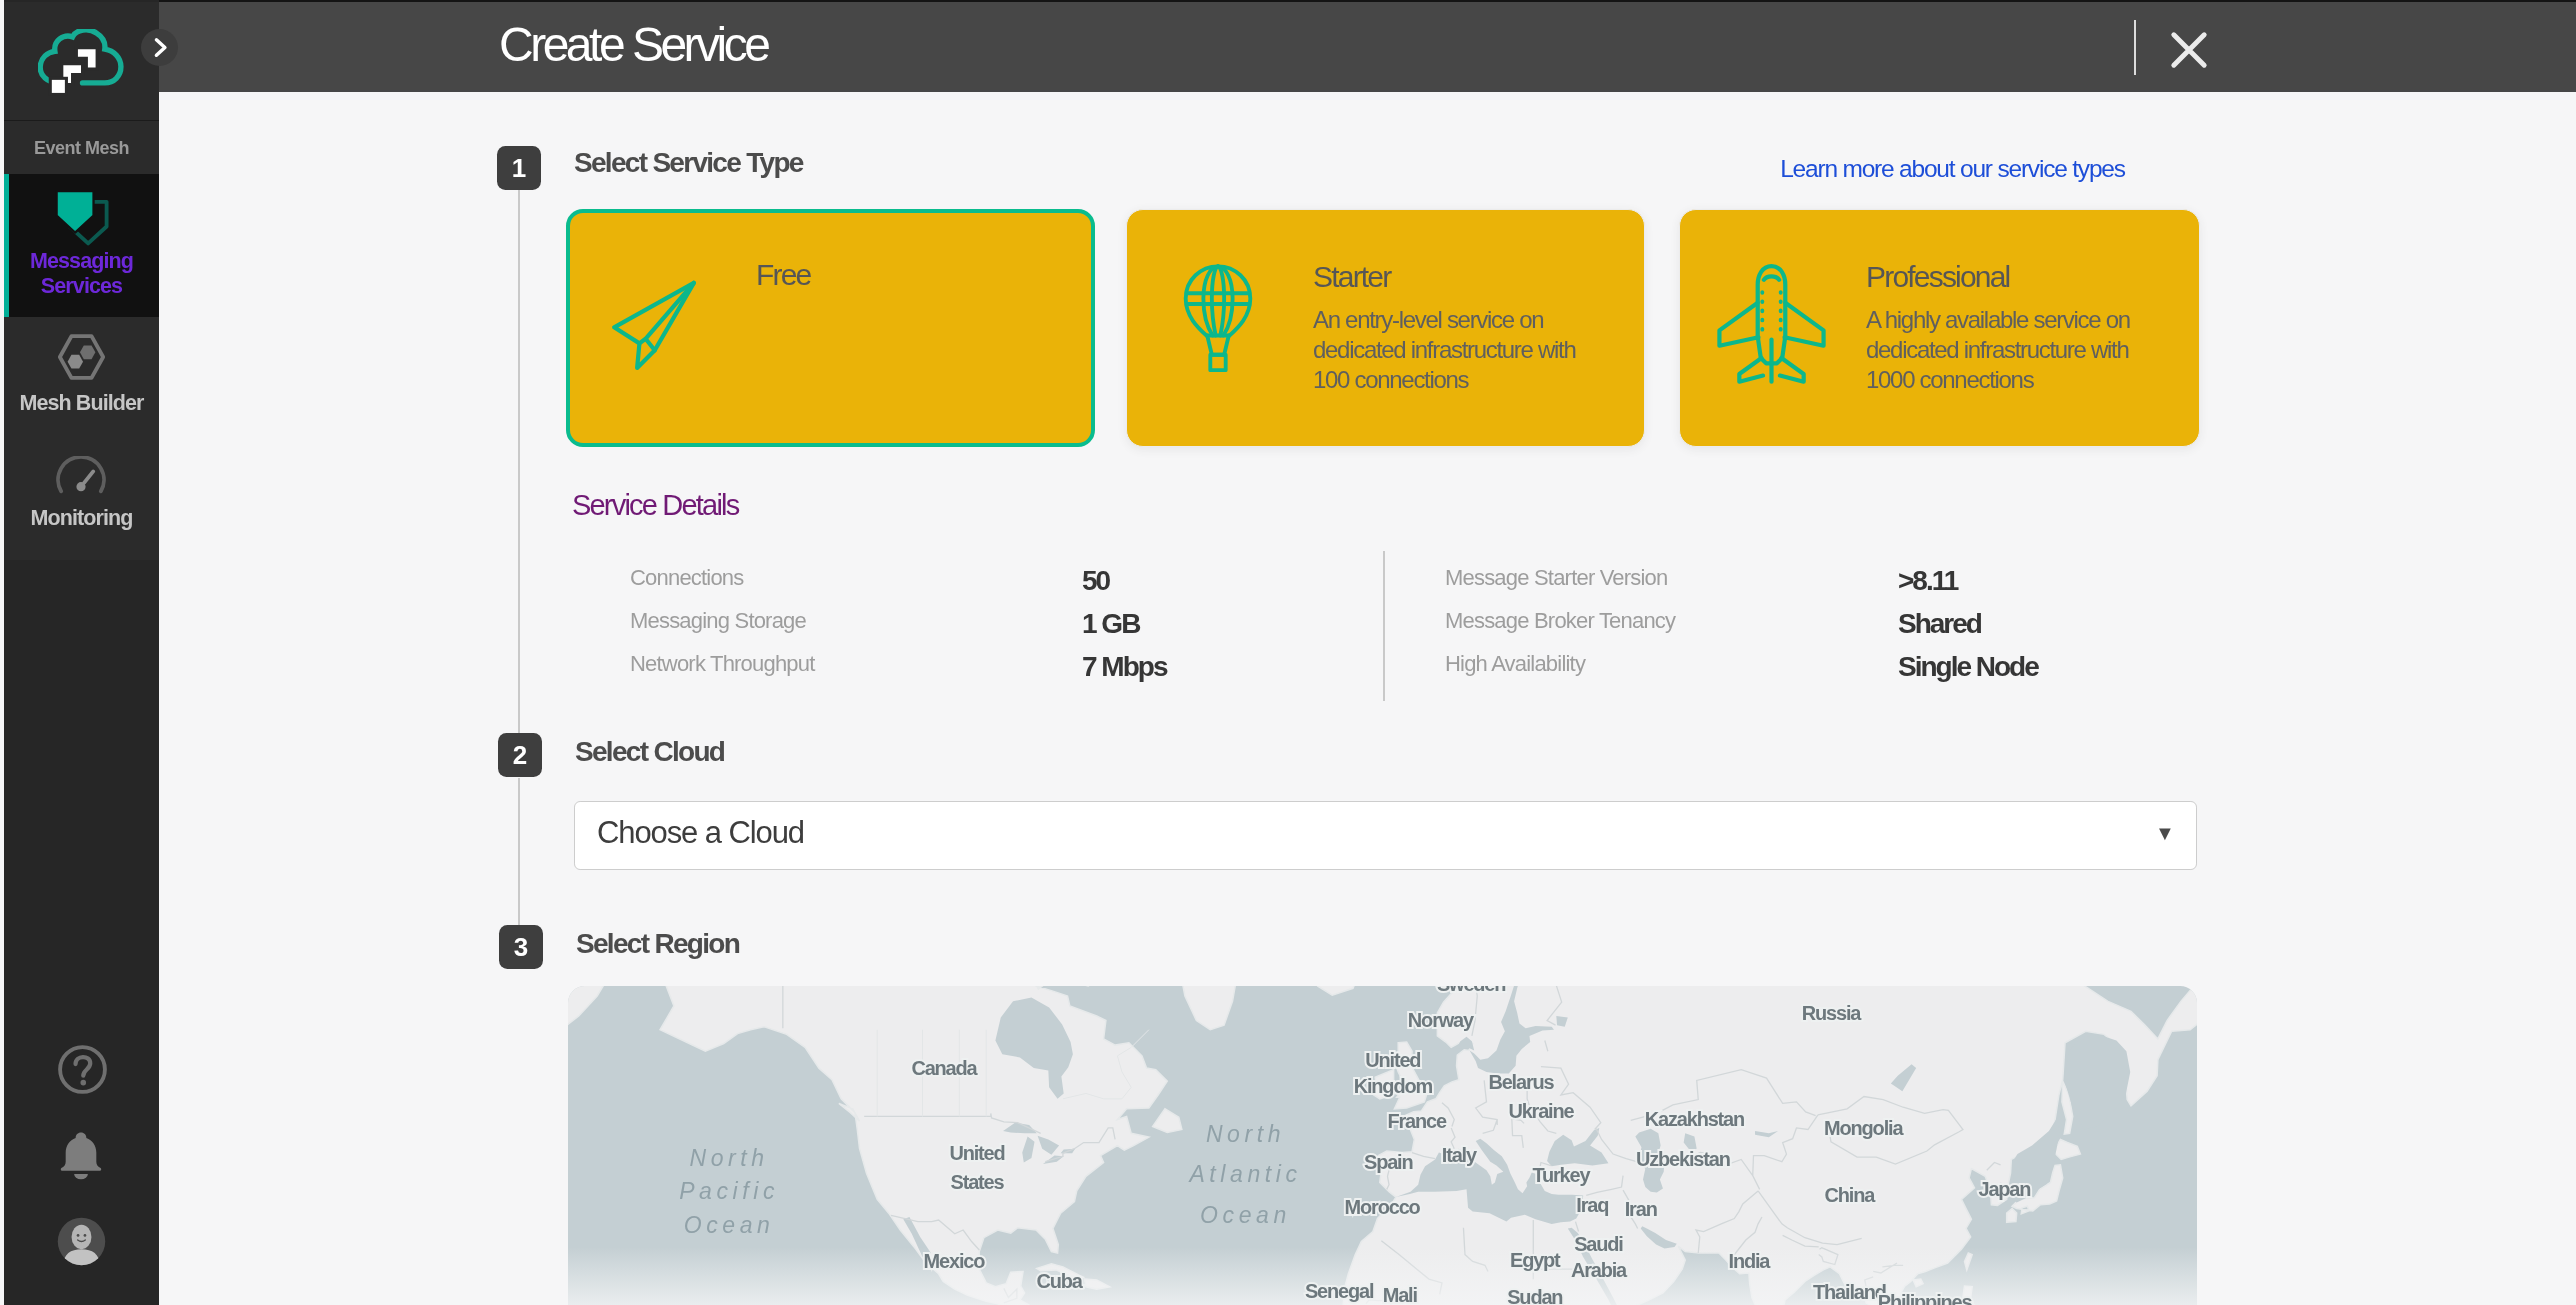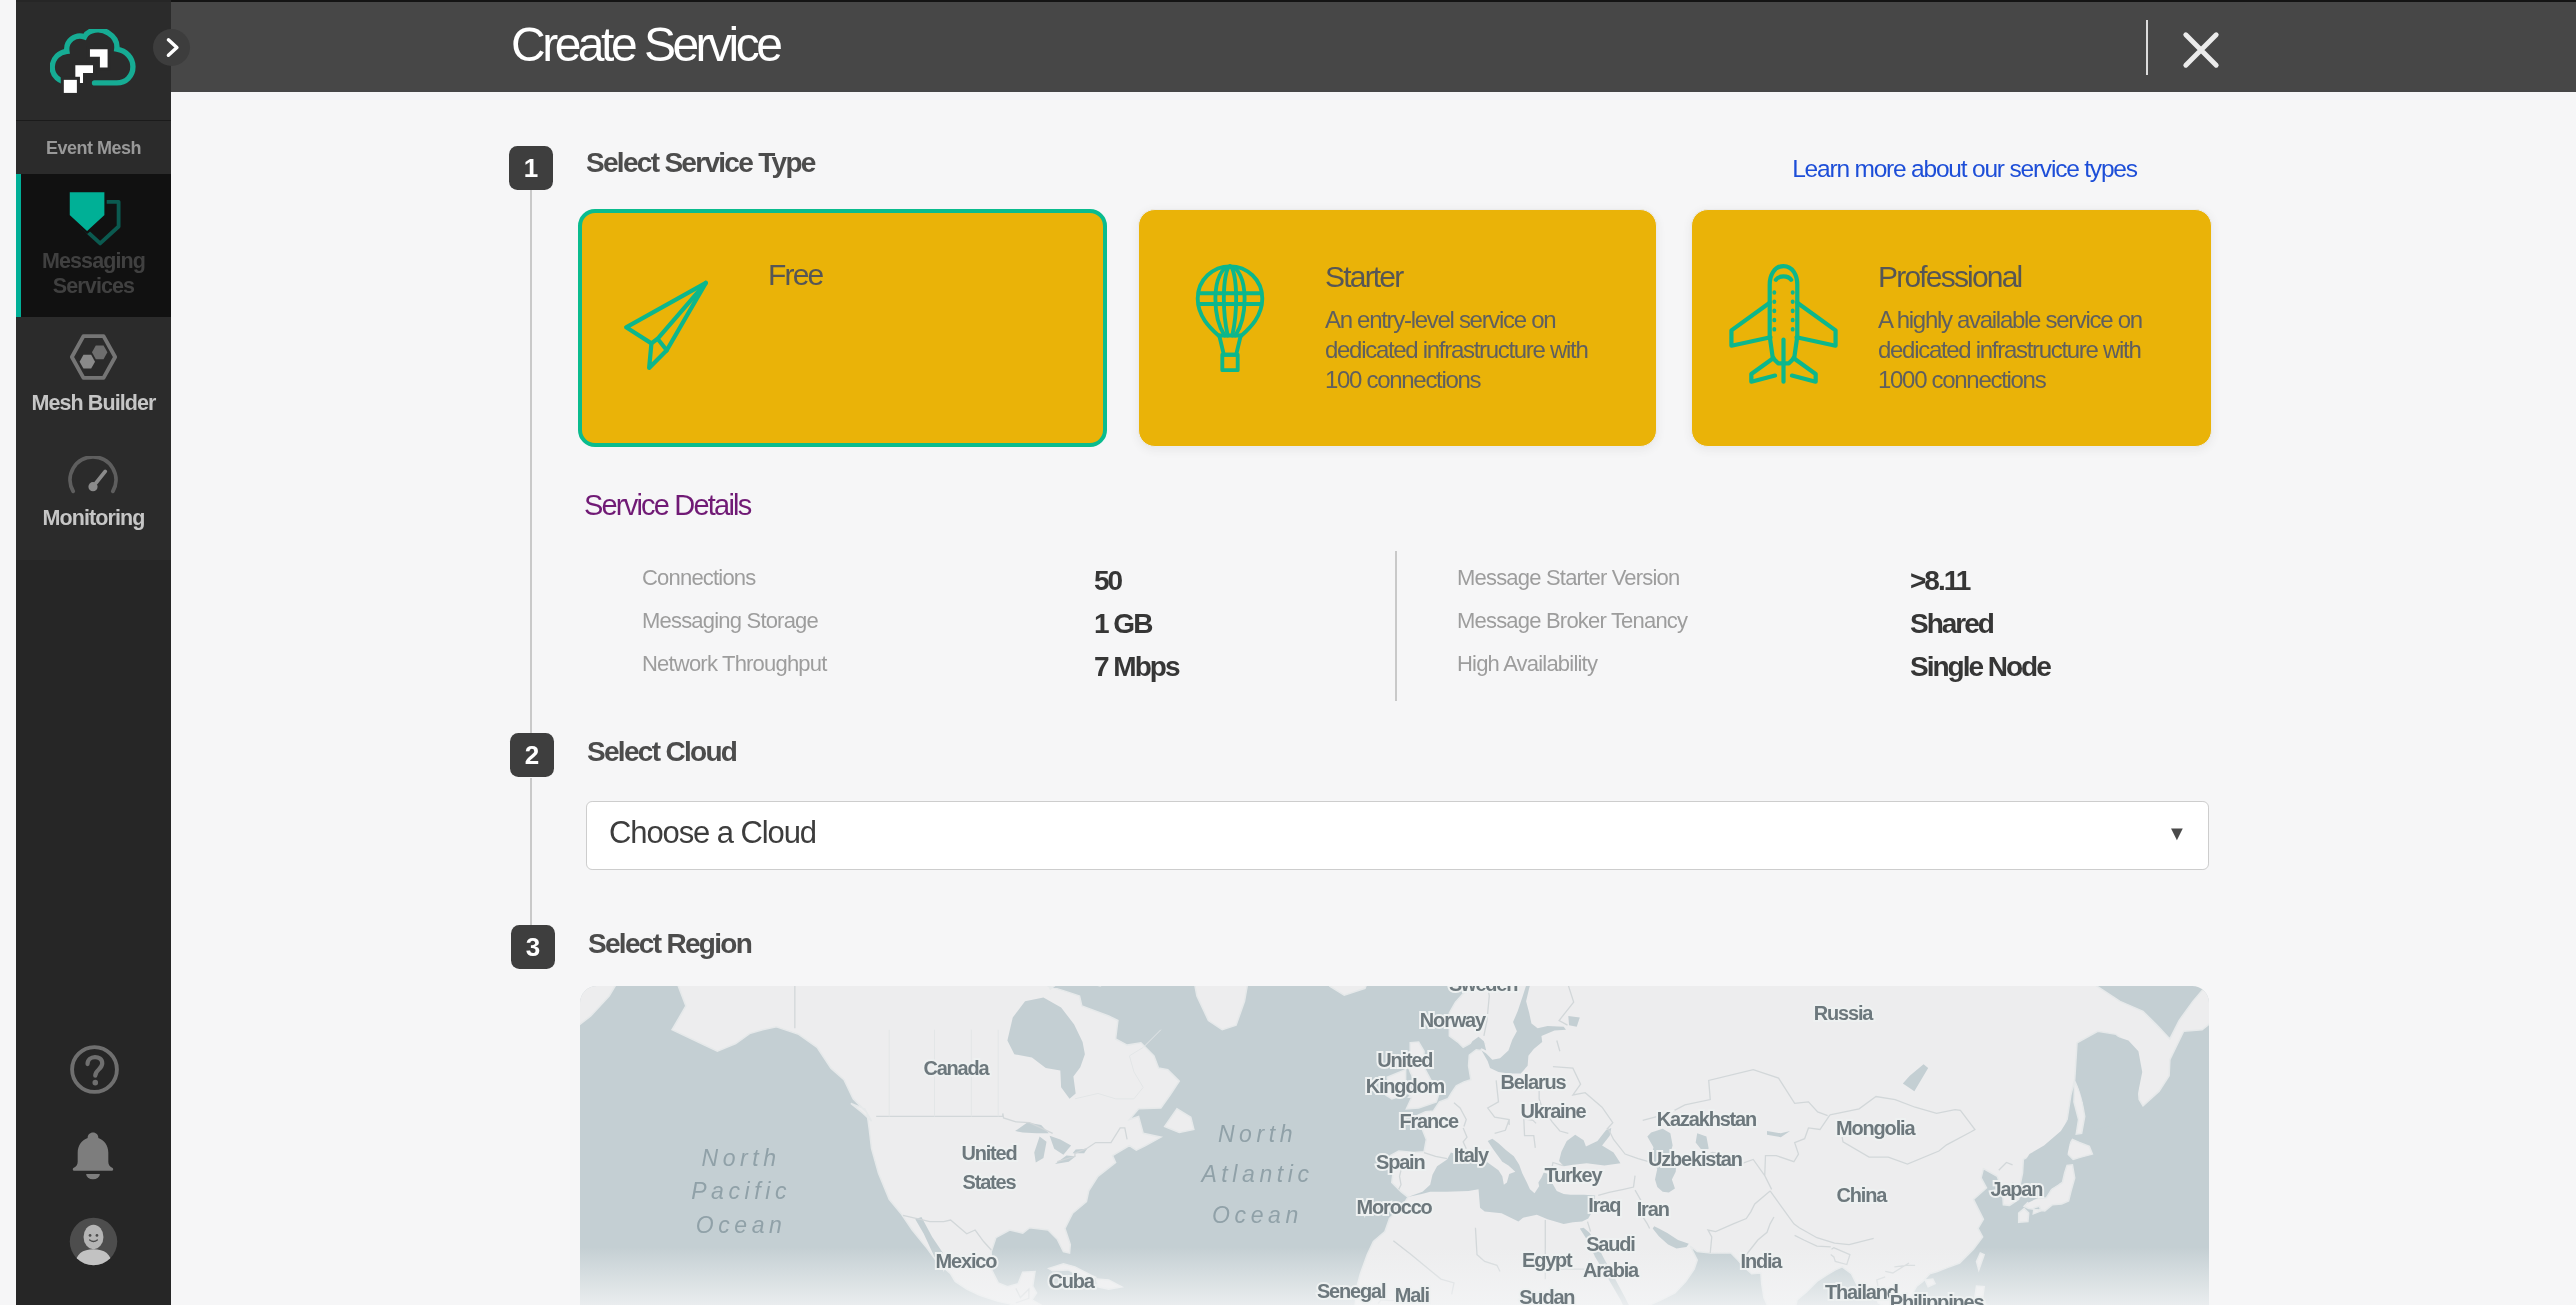--- a/index.html
+++ b/index.html
@@ -1,32 +1,32 @@
 <!DOCTYPE html>
 <html style="font-size:12.3px"><head><meta charset="utf-8"><title>Create Service</title>
 <style>
 *{margin:0;padding:0;box-sizing:border-box}
 html,body{width:2576px;height:1306px;overflow:hidden;background:#f6f6f7;
  font-family:"Liberation Sans",sans-serif;-webkit-font-smoothing:antialiased}
-#stage{position:absolute;left:16px;top:0;width:2488px;height:1306px}
+#stage{position:absolute;left:4px;top:0;width:2488px;height:1306px}
 .abs{position:absolute}
 
 #topline{left:0;top:0;width:2576px;height:2.3px;background:#141414}
 #topbar{left:155px;top:2.3px;width:2421px;height:90px;background:#474747}
 #title{left:495px;top:20px;width:537px;height:49px;color:#fff;font-size:48px;letter-spacing:-3.5px;line-height:49px;font-weight:400}
 #tbdiv{left:2130px;top:20px;width:2.3px;height:55px;background:#dcdcdc}
 #closex{left:2166px;top:31px}
 
 #sidebar{left:0;top:0;width:155px;height:1306px;background:#262626}
 #navzone{left:0;top:92px;width:155px;height:468px;background:#2b2b2b}
 #logoblock{left:0;top:2.3px;width:155px;height:119px;background:#2b2b2b;border-bottom:1.5px solid #1b1b1b}
 #eventmesh{left:0;top:138px;width:155px;text-align:center;color:#999;font-size:18px;font-weight:700;letter-spacing:-0.5px}
 #activeitem{left:0;top:174px;width:155px;height:143px;background:#111}
 #activebar{left:0;top:174px;width:5.4px;height:143px;background:#00af97}
-.navtxt{width:155px;text-align:center;color:#404040;font-size:21.5px;font-weight:700;line-height:24.5px;letter-spacing:-0.9px}
+.navtxt{width:155px;text-align:center;color:#6d28d9;font-size:21.5px;font-weight:700;line-height:24.5px;letter-spacing:-0.9px}
 #msgtxt{left:0;top:249px}
 #meshtxt{left:0;top:391px;color:#c6c6c6}
 #montxt{left:0;top:506px;color:#c6c6c6}
 #collapse{left:137px;top:29px;width:37px;height:37px;border-radius:50%;background:#3d3d3d}
 
 .badge{width:44px;height:44px;background:#3e3e3e;border-radius:8.4px;color:#fff;
  font-size:26px;font-weight:700;text-align:center;line-height:44px}
 #b1{left:493px;top:146px}
 #b2{left:494px;top:733px}
 #b3{left:495px;top:925px}

